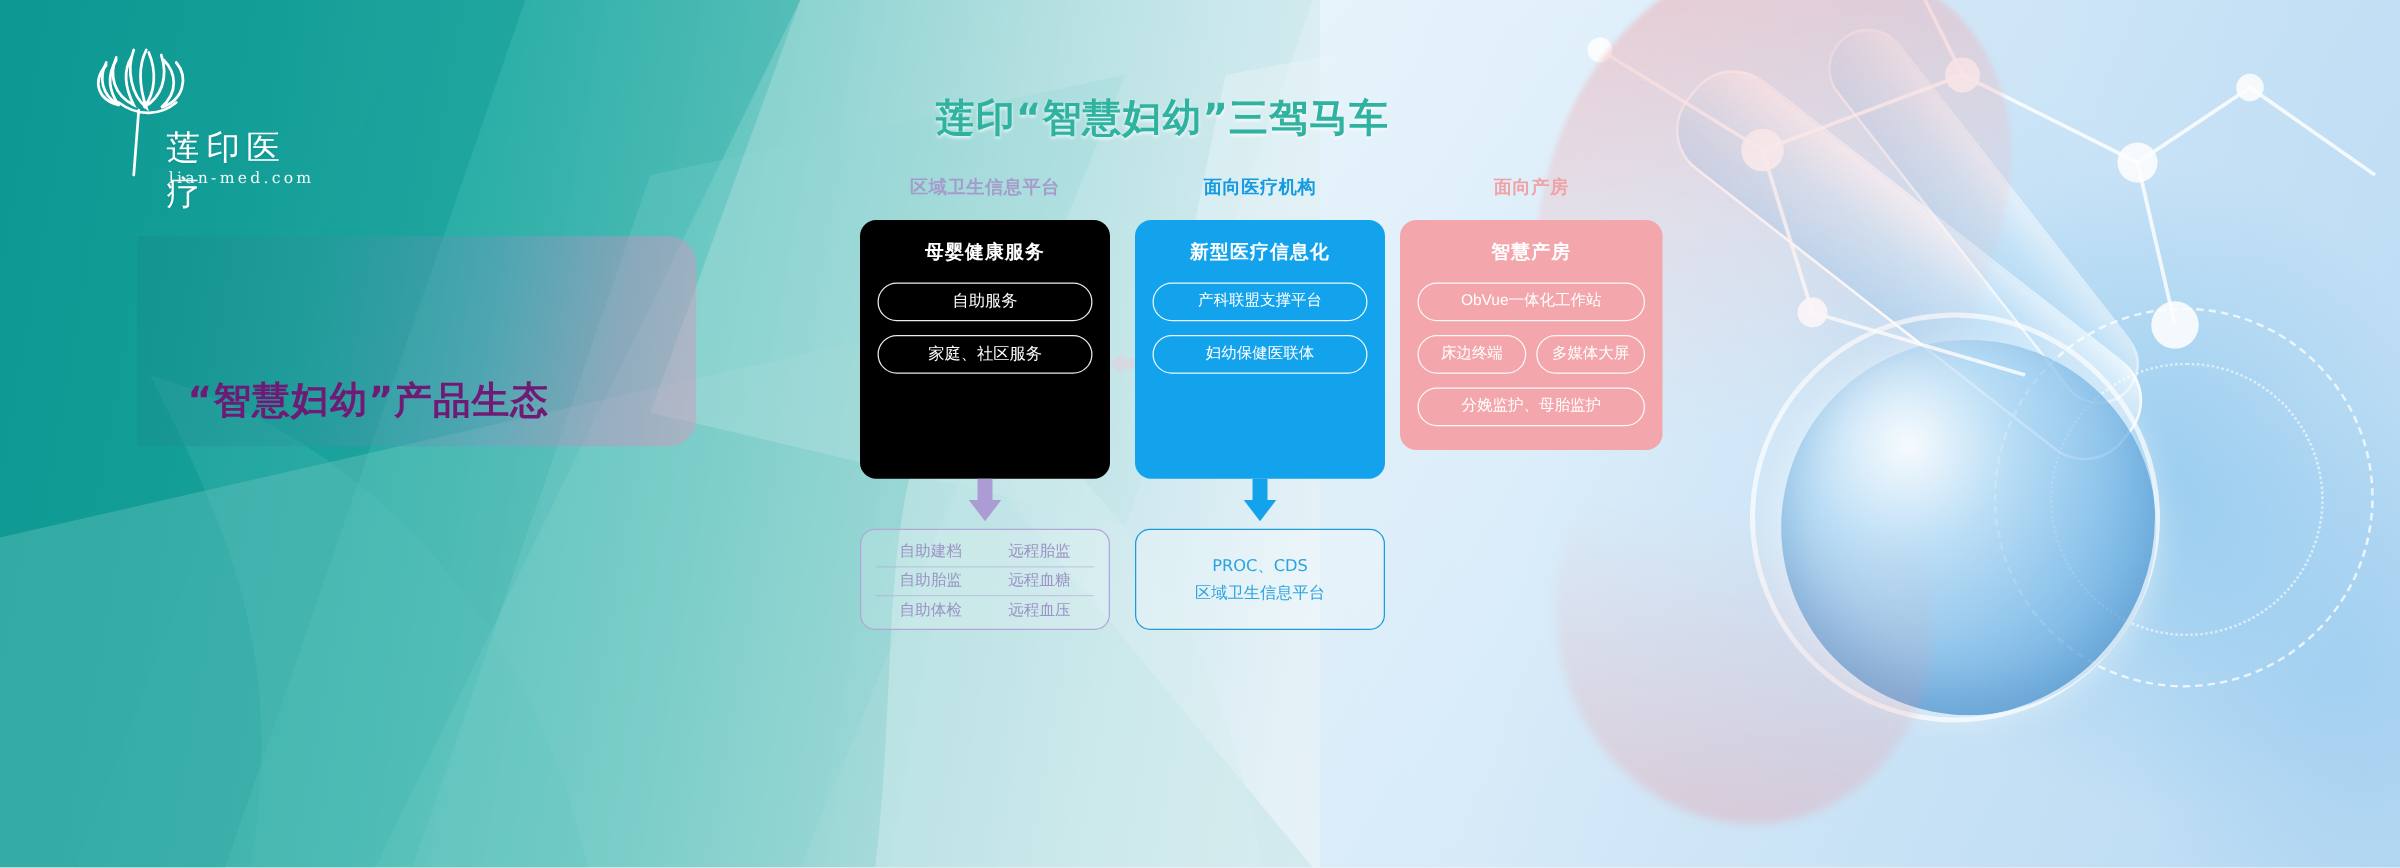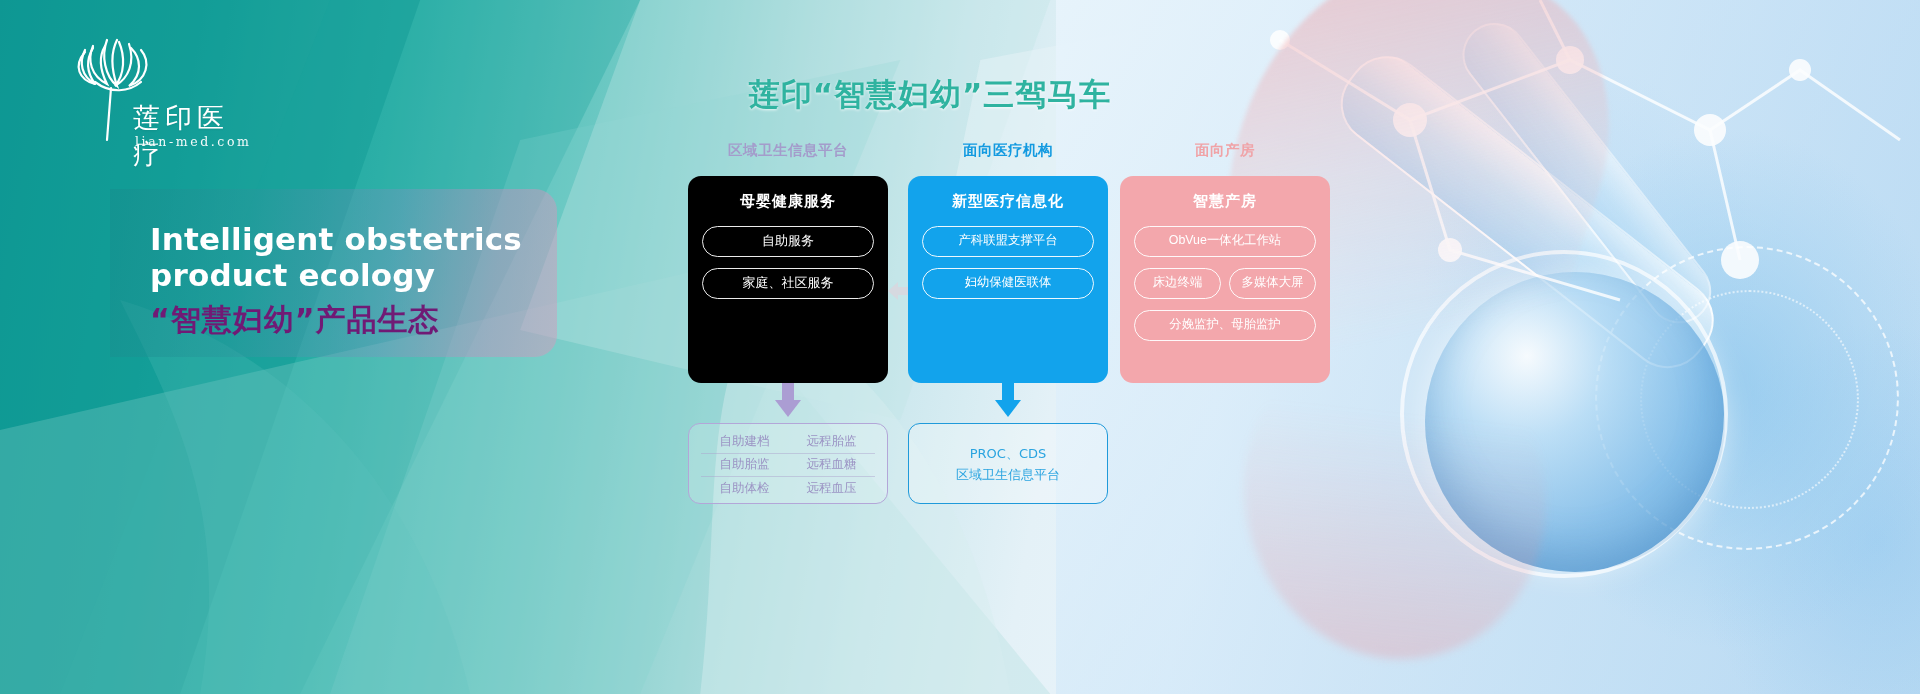--- a/index.html
+++ b/index.html
@@ -112,21 +112,21 @@
   .c1 .col-header{color:#a49ccb;}
   .c2 .col-header{color:#139ae0;}
   .c3 .col-header{color:#f0a3a7;}
 
   .card{
     margin-top:16px;border-radius:13px;padding:16px 14px 18px;
     box-sizing:border-box;
   }
   .card.purple{background:#000000;height:207px;}
   .card.blue{background:#12a3ec;height:207px;}
-  .card.pink{background:#f3a7ac;height:207px;}
+  .card.pink{background:#f3a7ac;height:184px;}
 
   .card-title{
     text-align:center;color:#fff;font-size:15px;font-weight:bold;letter-spacing:1px;
     margin-bottom:15px;
     font-family:"DejaVu Sans","Liberation Sans",sans-serif;
   }
   .pill{
     border:1.4px solid rgba(255,255,255,.92);border-radius:16px;
     color:#fff;font-size:13px;text-align:center;
     height:29px;line-height:27px;margin-bottom:11px;
@@ -239,24 +239,20 @@
         <path d="M40,60 C56,72 74,70 86,60"></path>
         <path d="M30,30 C18,44 24,58 40,62"></path>
         <path d="M56,66 L52,118"></path>
       </g>
     </svg>
     <div class="logo-text-cn">莲印医疗</div>
     <div class="logo-text-url">lian-med.com</div>
   </div>
 
   <div class="left-panel"></div>
-  <div class="left-title">
-    <div>Intelligent obstetrics</div>
-    <div>product ecology</div>
-  </div>
   <div class="left-sub">“智慧妇幼”产品生态</div>
 
   <div class="main-title">莲印“智慧妇幼”三驾马车</div>
 
   <div class="col c1">
     <div class="col-header">区域卫生信息平台</div>
     <div class="card purple">
       <div class="card-title">母婴健康服务</div>
       <div class="pill">自助服务</div>
       <div class="pill">家庭、社区服务</div>

